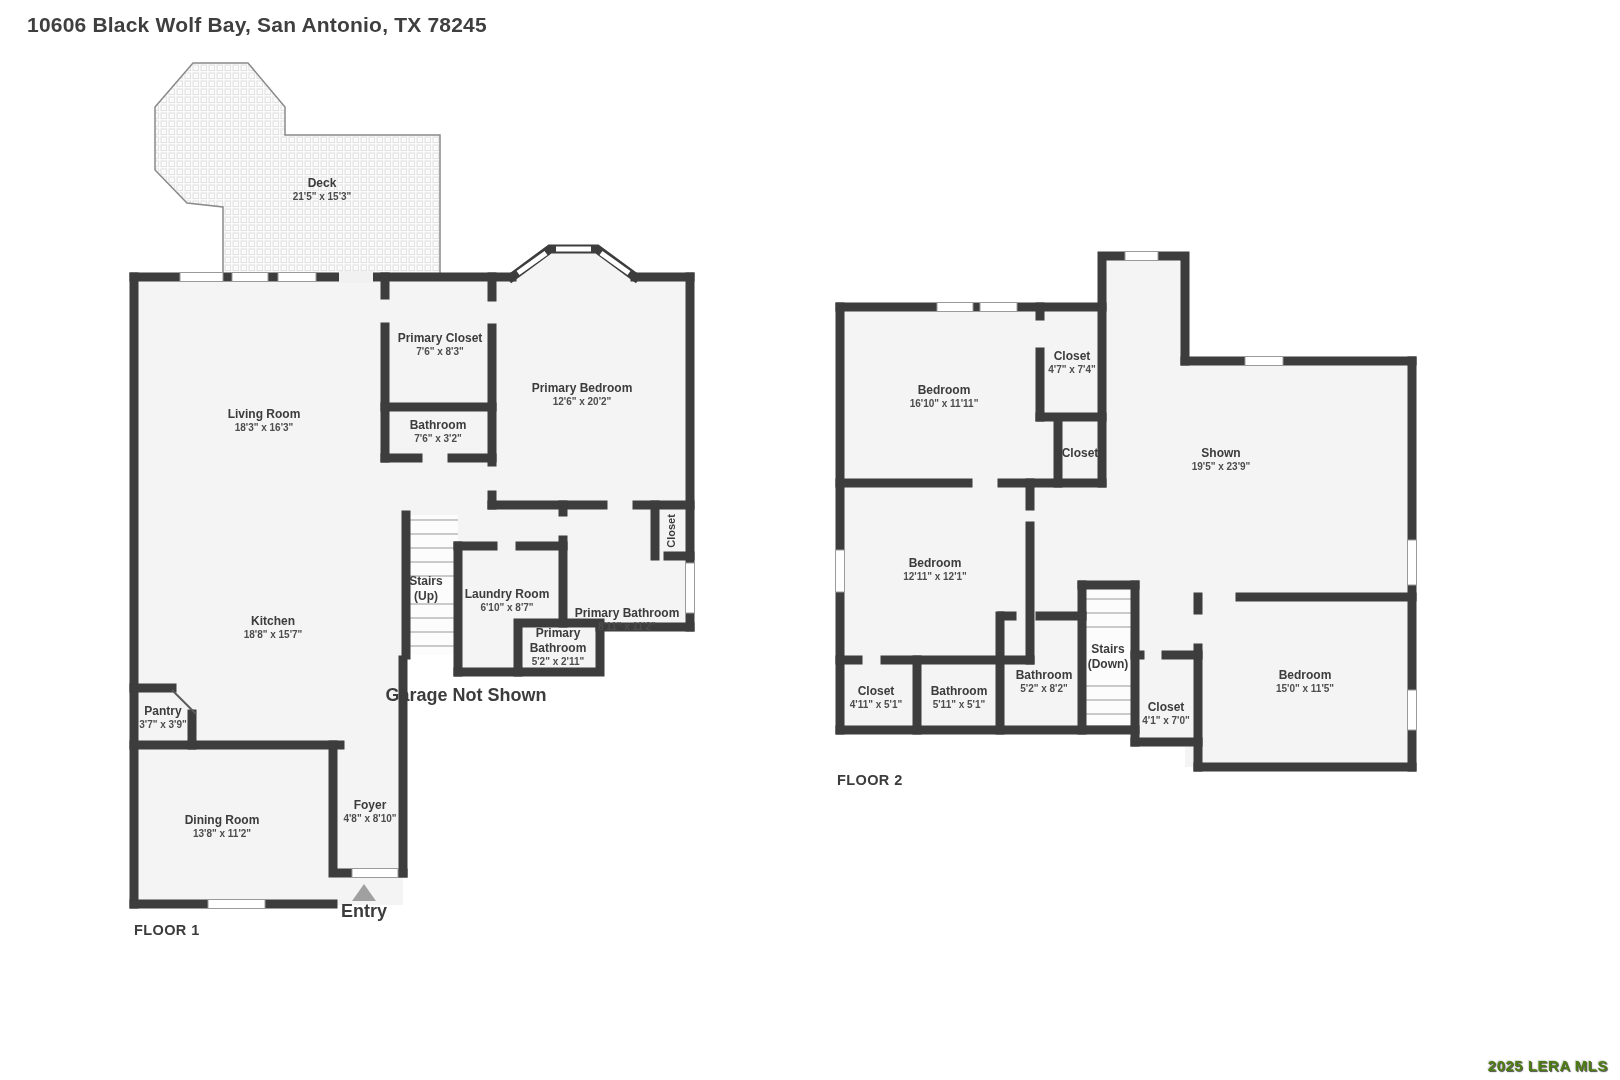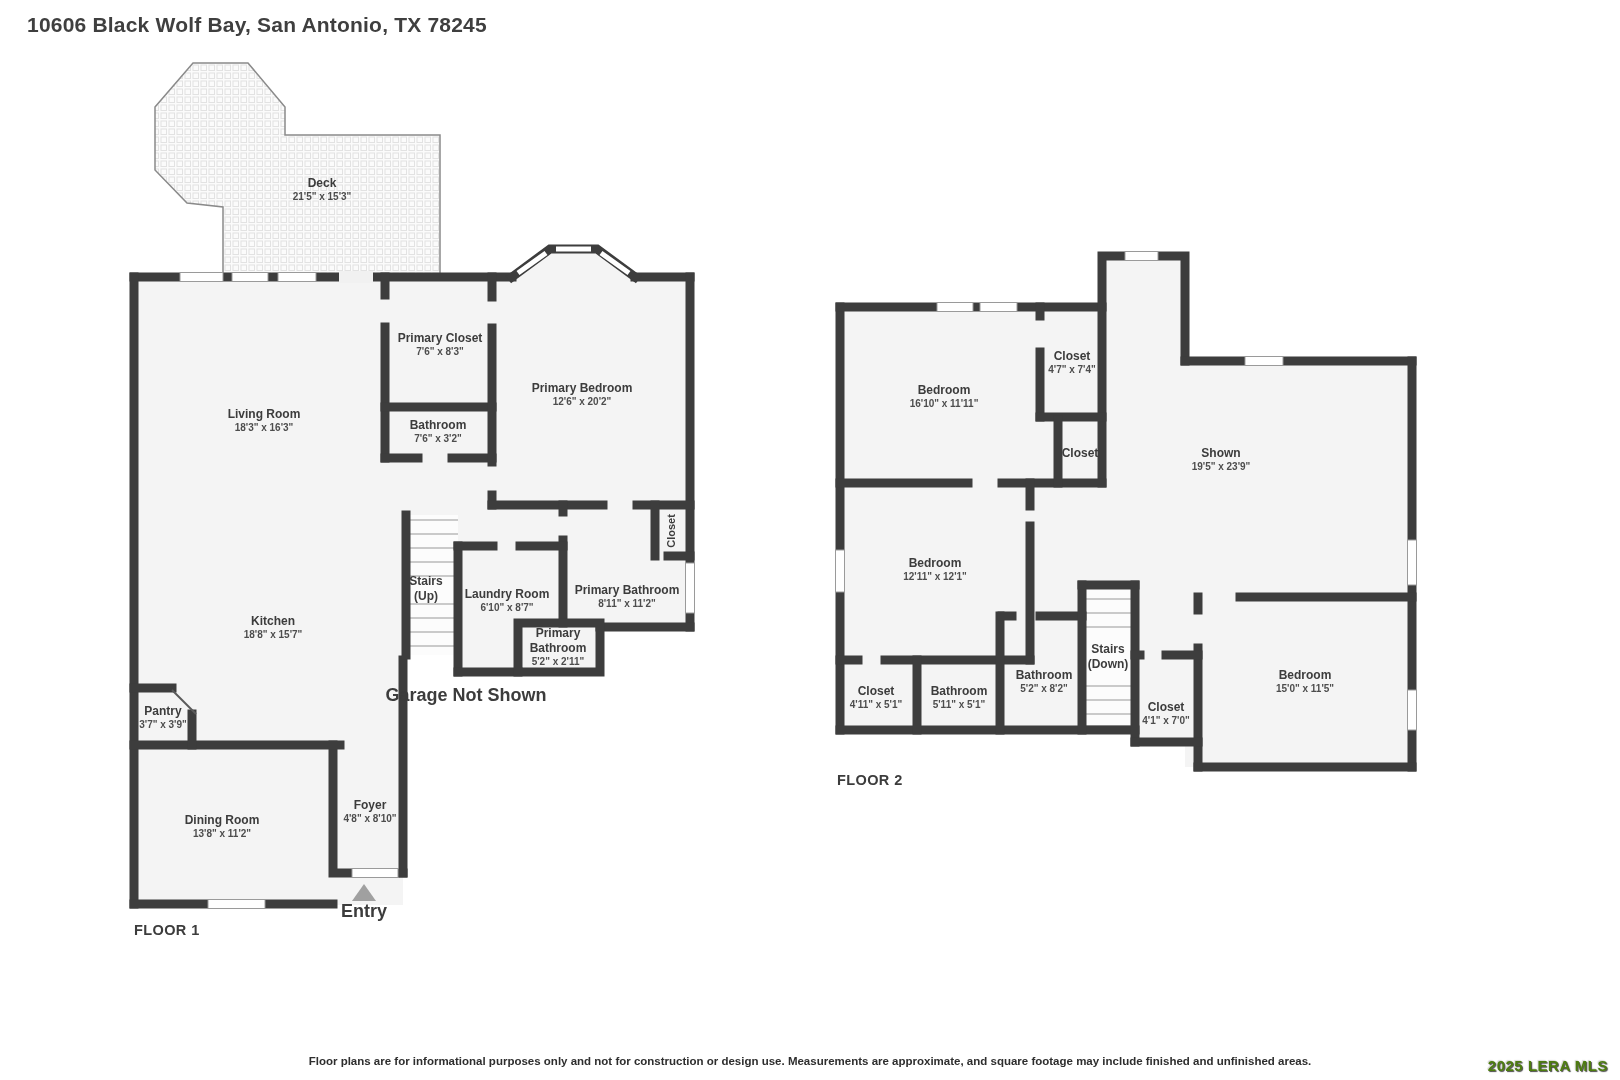--- a/index.html
+++ b/index.html
@@ -163,21 +163,21 @@
     <div class="rdims">12'6" x 20'2"</div>
   </div>
   <div class="rlabel" style="left:426px;top:589px">
     <div class="rname">Stairs</div>
     <div class="rname">(Up)</div>
   </div>
   <div class="rlabel" style="left:507px;top:601px">
     <div class="rname">Laundry Room</div>
     <div class="rdims">6'10" x 8'7"</div>
   </div>
-  <div class="rlabel" style="left:627px;top:597px">
+  <div class="rlabel" style="left:627px;top:620px">
     <div class="rname">Primary Bathroom</div>
     <div class="rdims">8'11" x 11'2"</div>
   </div>
   <div class="rlabel rot" style="left:672px;top:531px">
     <div class="rname" style="font-size:11px">Closet</div>
   </div>
   <div class="rlabel" style="left:558px;top:647px">
     <div class="rname">Primary</div>
     <div class="rname">Bathroom</div>
     <div class="rdims">5'2" x 2'11"</div>
@@ -240,16 +240,15 @@
   <div class="rlabel" style="left:1166px;top:714px">
     <div class="rname">Closet</div>
     <div class="rdims">4'1" x 7'0"</div>
   </div>
   <div class="rlabel" style="left:1305px;top:682px">
     <div class="rname">Bedroom</div>
     <div class="rdims">15'0" x 11'5"</div>
   </div>
   <div class="floor-tag" style="left:837px;top:772px">FLOOR 2</div>
 
-  <div class="disclaimer">Floor plans are for informational purposes only and not for construction or design use. Measurements are approximate, and square footage may include finished and unfinished areas.</div>
   <div class="watermark">2025 LERA MLS</div>
 
 </div>
 
 </body></html>

